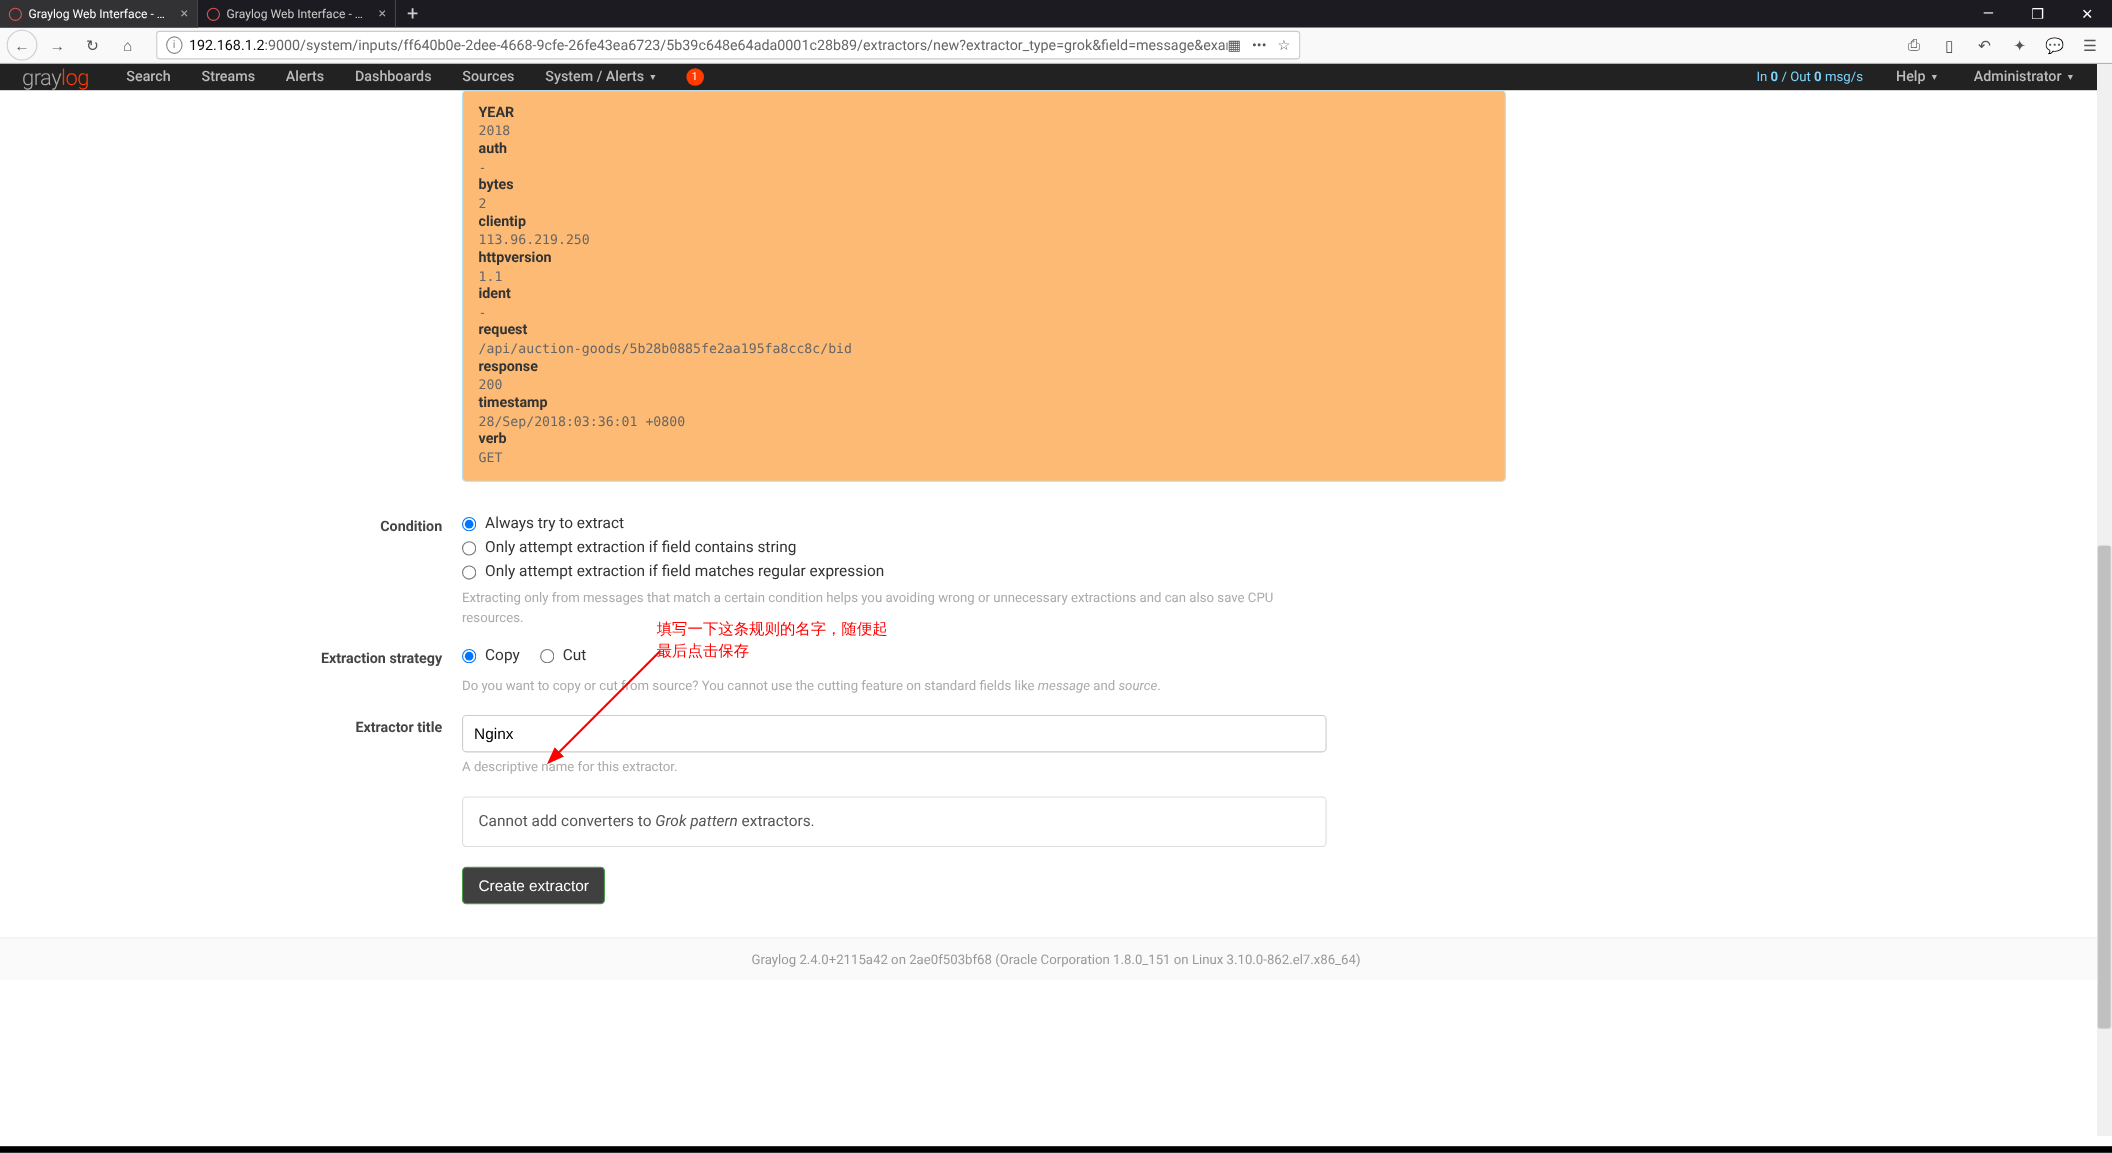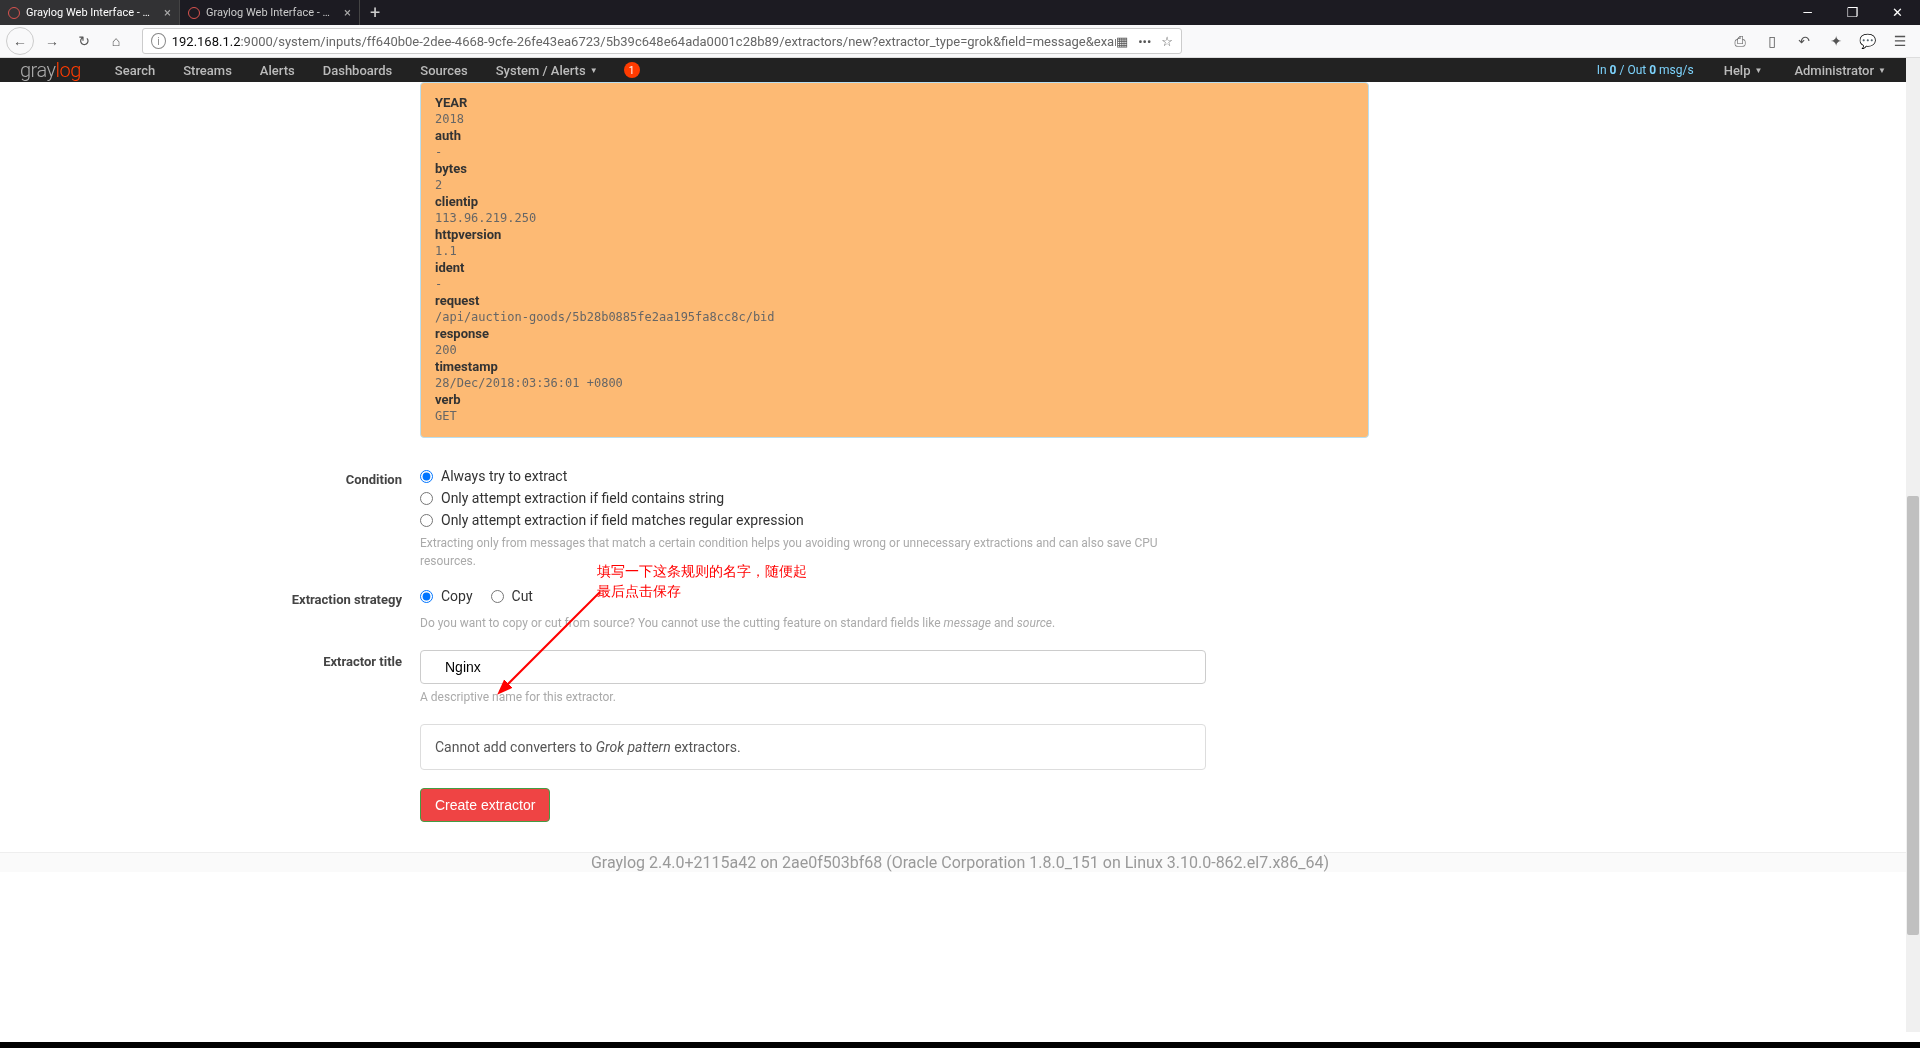--- a/index.html
+++ b/index.html
@@ -47,33 +47,33 @@
 .field-val { font-family: Menlo, Consolas, monospace; font-size: 12px; color: #666; }
 
 .form-row { display: flex; margin-bottom: 18px; margin-left: 0; }
 .form-label { width: 170px; text-align: right; padding-right: 18px; padding-top: 4px; font-weight: 700; font-size: 13px; color: #444; }
 .form-body { width: 786px; }
 .radio-row { display: flex; align-items: center; margin-bottom: 6px; font-size: 14px; color: #333; }
 .radio-row input { margin-right: 8px; }
 .help-text { font-size: 12px; color: #aaa; margin-top: 4px; line-height: 1.5; }
 .help-text em { font-style: italic; }
 
-.text-input { width: 100%; height: 34px; border: 1px solid #ccc; border-radius: 4px; padding: 0 24px; font-size: 14px; }
+.text-input { width: 100%; height: 34px; border: 1px solid #ccc; border-radius: 4px; padding: 0 10px; font-size: 14px; }
 
 .info-box { border: 1px solid #ddd; border-radius: 4px; padding: 14px; font-size: 14px; color: #555; margin-left: 170px; width: 786px; margin-bottom: 18px; }
 .info-box em { font-style: italic; }
 
-.btn-create { background: #ef4444; border: 1px solid #449d44; color: #fff; padding: 8px 14px; border-radius: 4px; font-size: 14px; cursor: pointer; margin-left: 170px; }
+.btn-create { background: #404040; border: 1px solid #449d44; color: #fff; padding: 8px 14px; border-radius: 4px; font-size: 14px; cursor: pointer; margin-left: 170px; }
 
 
 .anno { position: absolute; pointer-events: none; }
 .anno-text { color: #ff0000; font-size: 14px; font-family: "Microsoft YaHei", sans-serif; line-height: 1.4; }
 .anno-arrow { stroke: #ff0000; stroke-width: 2; fill: none; }
 
-.footer { text-align: center; font-size: 16px; color: #999; padding: 0 0; border-top: 1px solid #eee; background: #fafafa; position: relative; }
+.footer { text-align: center; font-size: 12px; color: #999; padding: 12px 0; border-top: 1px solid #eee; background: #fafafa; position: relative; }
 
 .scrollbar-track { position: fixed; right: 0; top: 58px; bottom: 16px; width: 14px; background: #f0f0f0; }
 .scrollbar-thumb { position: absolute; left: 1px; right: 1px; top: 45%; height: 45%; background: #c0c0c0; border-radius: 2px; }
 .taskbar-strip { position: fixed; bottom: 0; left: 0; right: 0; height: 6px; background: #000; }
 </style>
 </head>
 <body>
 
 <div class="browser-chrome">
   <div class="tab-bar">
@@ -162,21 +162,21 @@
         <div class="field-row field-val">113.96.219.250</div>
         <div class="field-row field-key">httpversion</div>
         <div class="field-row field-val">1.1</div>
         <div class="field-row field-key">ident</div>
         <div class="field-row field-val">-</div>
         <div class="field-row field-key">request</div>
         <div class="field-row field-val">/api/auction-goods/5b28b0885fe2aa195fa8cc8c/bid</div>
         <div class="field-row field-key">response</div>
         <div class="field-row field-val">200</div>
         <div class="field-row field-key">timestamp</div>
-        <div class="field-row field-val">28/Dec/2018:03:36:01 +0800</div>
+        <div class="field-row field-val">28/Sep/2018:03:36:01 +0800</div>
         <div class="field-row field-key">verb</div>
         <div class="field-row field-val">GET</div>
       </div>
 
   <div class="form-row">
     <div class="form-label">Condition</div>
     <div class="form-body">
       <label class="radio-row">
         <input type="radio" name="cond" checked="" style="">
         <span>Always try to extract</span>

